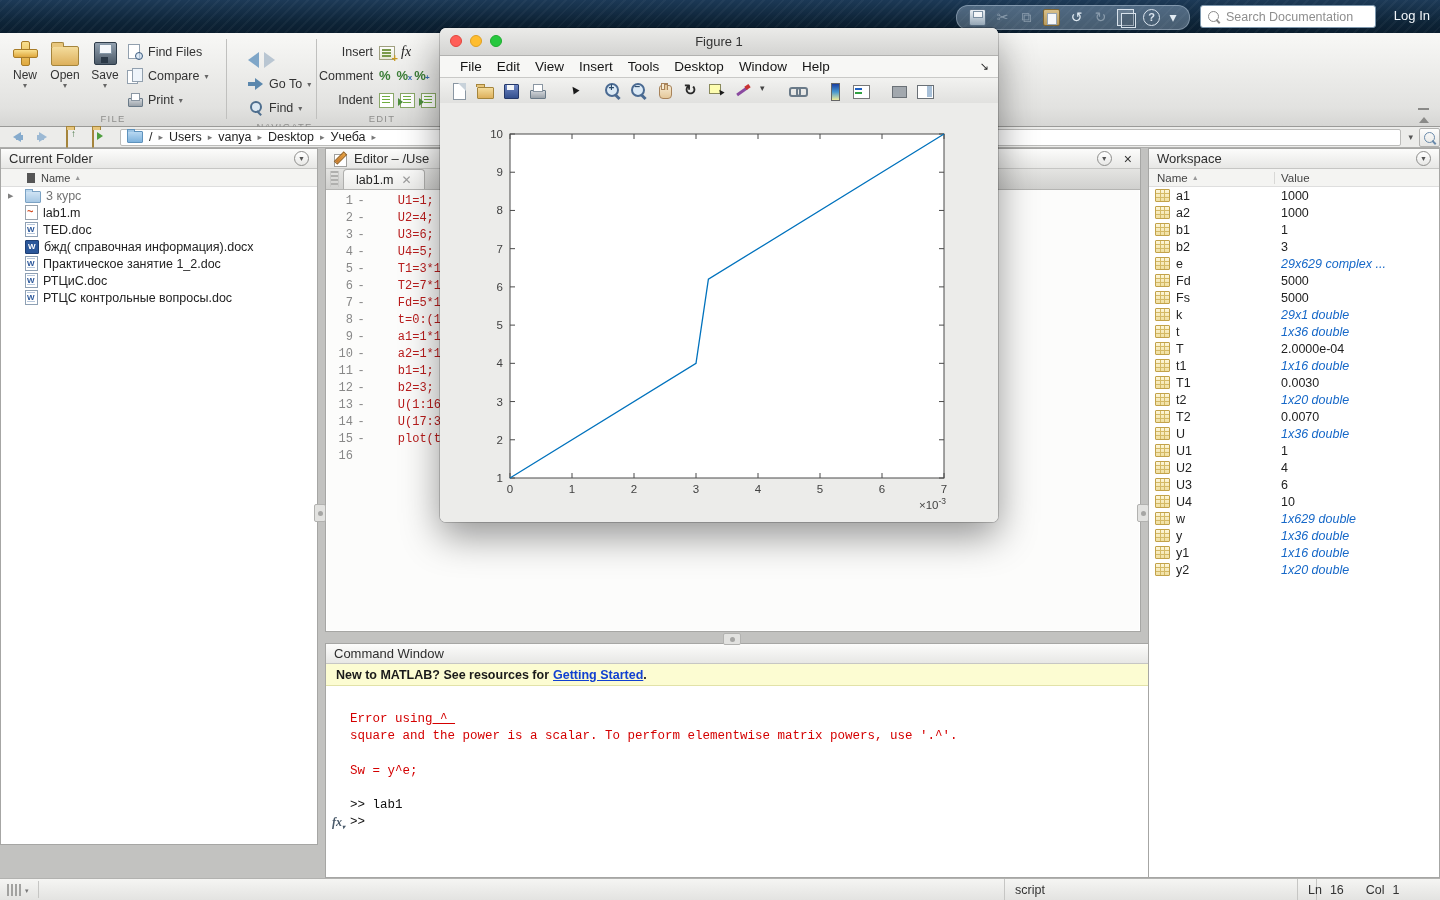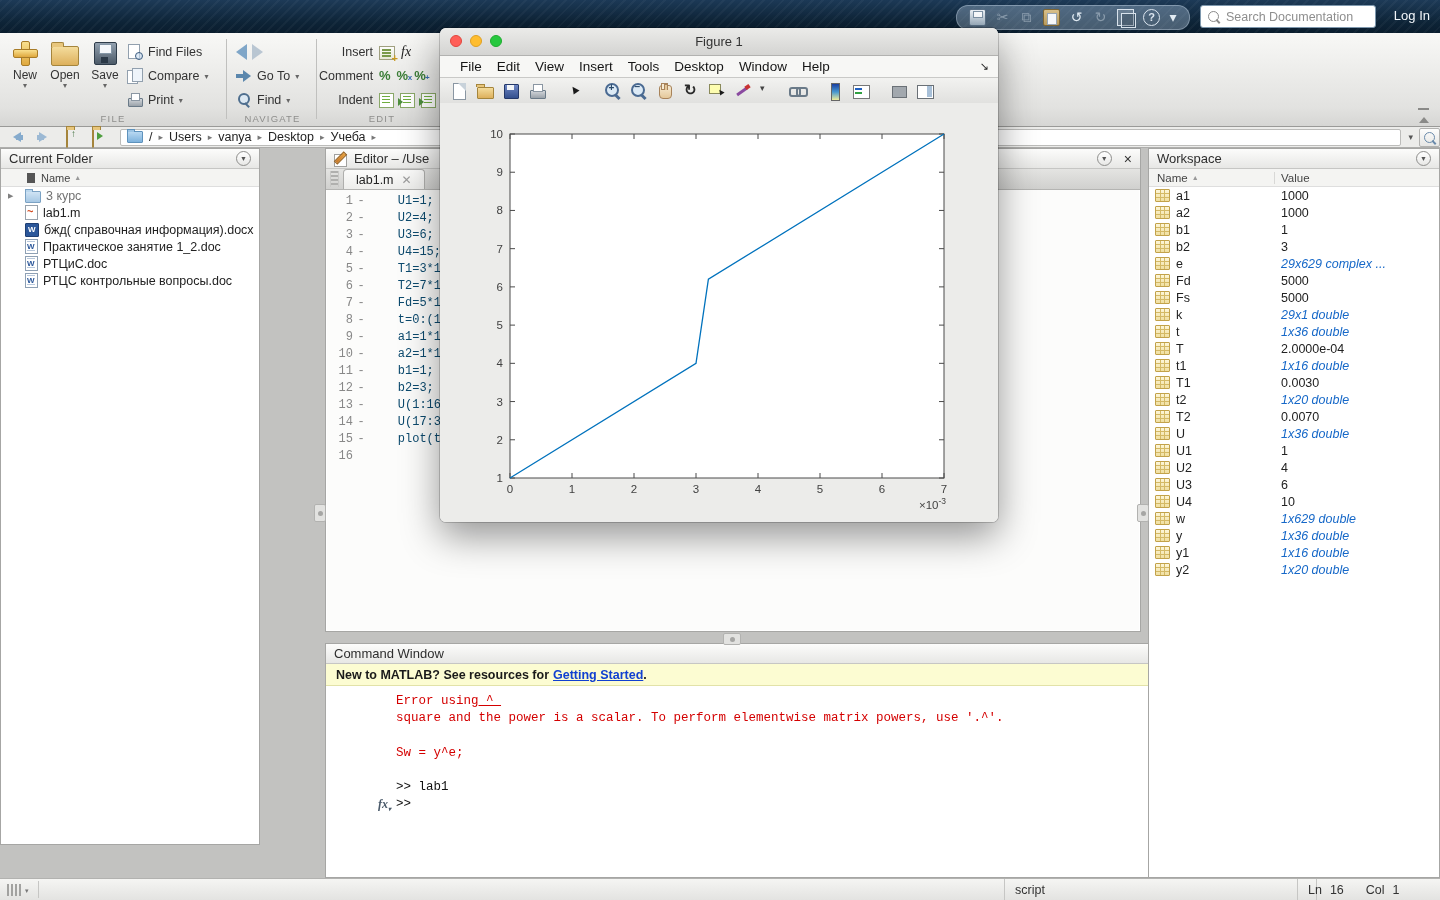--- a/index.html
+++ b/index.html
@@ -103,21 +103,21 @@
   .path-search{margin-left:6px;width:19px;height:17px;background:linear-gradient(#fdfdfc,#e6e6e4);border:1px solid #b2b2b0;border-radius:2px;display:flex;align-items:center;justify-content:center;}
   .path-search .mag{border-color:#6a8aaa;}
   .path-search .mag::after{background:#6a8aaa;}
   
   .panel{position:absolute;background:#fff;border:1px solid #a6a6a4;box-sizing:border-box;}
   .phead{height:20px;background:linear-gradient(#fcfcfb,#e7e7e5);border-bottom:1px solid #c6c6c4;display:flex;align-items:center;padding:0 8px;font-size:13px;color:#2e2e2e;box-sizing:border-box;}
   .phead .sp{flex:1;}
   .circ-menu{width:13px;height:13px;border:1px solid #8e8e8c;border-radius:50%;display:flex;align-items:center;justify-content:center;font-size:7px;color:#555;background:linear-gradient(#fff,#e8e8e6);flex:none;}
   .pclose{font-size:14px;color:#333;margin-left:12px;line-height:14px;}
   
-  .cf{left:0;top:148px;width:260px;height:697px;}
+  .cf{left:0;top:148px;width:318px;height:697px;}
   .cf-namehead{height:17px;background:#f4f4f2;border-bottom:1px solid #dedede;display:flex;align-items:center;font-size:11px;color:#444;padding-left:26px;gap:4px;}
   .doc-mini{width:8px;height:10px;background:#555;position:relative;margin-right:2px;}
   .sort-tri{font-size:7px;color:#999;}
   .file-row{height:17px;display:flex;align-items:center;gap:5px;padding-left:24px;font-size:12.5px;color:#222;position:relative;white-space:nowrap;overflow:hidden;}
   .file-row.dim .flabel{color:#737373;}
   .expander{position:absolute;left:7px;font-size:7px;color:#808080;}
   .fic{width:14px;height:13px;position:relative;flex:none;}
   .fic-folder{background:linear-gradient(#cfe3f4,#a7c8e4);border:1px solid #7ba2c4;border-radius:1px;height:10px;margin-top:2px;}
   .fic-folder::before{content:'';position:absolute;left:-1px;top:-3px;width:6px;height:2px;background:#bcd8ee;border:1px solid #7ba2c4;border-bottom:none;}
   .fic-matlab{width:11px;height:13px;background:#fff;border:1px solid #98a2ac;}
@@ -135,27 +135,27 @@
   .pencil-icon::before{content:'';position:absolute;left:0;top:2px;width:11px;height:11px;background:#fff;border:1px solid #a0a09e;}
   .pencil-icon::after{content:'';position:absolute;left:4px;top:-1px;width:3px;height:12px;background:linear-gradient(#e8a03c,#c87828);transform:rotate(45deg);border:1px solid #96601e;}
   .tabstrip2{height:21px;background:linear-gradient(#e4e4e2,#d0d0ce);border-bottom:1px solid #b4b4b2;display:flex;align-items:flex-end;padding-left:4px;box-sizing:border-box;}
   .grip-dots{width:7px;height:16px;margin:0 4px 2px 0;background:repeating-linear-gradient(#b0b0ae 0 2px,transparent 2px 4px);border-left:1px solid #c8c8c6;border-right:1px solid #c8c8c6;}
   .edtab{height:19px;background:linear-gradient(#fbfbfa,#ededeb);border:1px solid #aeaeac;border-bottom:none;border-radius:4px 4px 0 0;display:flex;align-items:center;gap:8px;padding:0 12px;font-size:12.5px;color:#222;}
   .edtab .tclose{color:#9a9a9a;font-size:12px;}
   .codearea{position:absolute;left:1px;top:41px;right:1px;bottom:1px;background:#fcfcfb;overflow:hidden;padding-top:3px;}
   .code-row{height:17px;display:flex;font-family:"Liberation Mono","DejaVu Sans Mono",monospace;font-size:12px;line-height:17px;}
   .lnum{width:26px;text-align:right;color:#888;flex:none;}
   .ldash{width:16px;text-align:center;color:#888;flex:none;}
-  .lcode{white-space:pre;color:#0c4a6e;}
+  .lcode{white-space:pre;color:#b91c1c;}
   
   .cw{left:325px;top:643px;width:905px;height:235px;}
   .banner{height:22px;background:#fcfcd2;border-bottom:1px solid #e2e2a8;display:flex;align-items:center;padding:0 10px;font-size:12.5px;font-weight:bold;color:#1a1a1a;box-sizing:border-box;position:relative;}
   .banner a{color:#1140d0;text-decoration:underline;margin-left:4px;}
   .banner .bclose{position:absolute;right:9px;top:3px;font-size:12px;font-weight:bold;color:#333;}
-  .cmdout{position:absolute;left:1px;top:42px;right:1px;bottom:1px;background:#fff;padding-top:7px;overflow:hidden;margin-left:46px;}
+  .cmdout{position:absolute;left:1px;top:42px;right:1px;bottom:1px;background:#fff;padding-top:25px;overflow:hidden;}
   .cmd-line{position:relative;height:17.2px;line-height:17.2px;padding-left:23px;font-family:"Liberation Mono","DejaVu Sans Mono",monospace;font-size:12.5px;white-space:pre;color:#111;}
   .cmd-line.err{color:#d40000;}
   .cmd-line .u{text-decoration:underline;}
   .cmd-line .b{font-weight:bold;}
   .fx-glyph{position:absolute;left:5px;top:0;font-family:"Liberation Serif",serif;font-style:italic;font-weight:bold;font-size:12px;color:#4a5a6a;}
   .fx-glyph::after{content:'▾';font-size:6px;position:relative;top:3px;color:#4a5a6a;}
   
   .ws{left:1148px;top:148px;width:292px;height:730px;}
   .ws-colhead{height:17px;background:#f4f4f2;border-bottom:1px solid #dedede;display:flex;align-items:center;font-size:11.5px;color:#444;}
   .ws-colhead .nh{padding-left:8px;width:125px;box-sizing:border-box;display:flex;align-items:center;gap:4px;}
@@ -299,21 +299,21 @@
         <div class="srow">
           <span class="ic16 print-icon"></span>
           <span>Print</span>
           <span class="scaret">▾</span>
         </div>
       </div>
       <div class="glabel">FILE</div>
     </div>
     <div class="rsep" style="left:226px;"></div>
 
-    <div class="rgroup" style="left:228px;width:89px;">
+    <div class="rgroup" style="left:240px;width:89px;margin-top:8px;">
       <div class="stack" style="left:8px;top:7px;">
         <div class="srow">
           <span class="arrow-l back-nav-icon"></span>
           <span class="arrow-r forward-nav-icon"></span>
         </div>
         <div class="srow">
           <span class="ic16 goto-icon"></span>
           <span>Go To</span>
           <span class="scaret">▾</span>
         </div>
@@ -393,20 +393,24 @@
         <div class="file-row dim">
           <span class="expander">▶</span>
           <span class="fic fic-folder"></span>
           <span class="flabel">3 курс</span>
         </div>
         <div class="file-row">
           <span class="fic fic-matlab"></span>
           <span class="flabel">lab1.m</span>
         </div>
         <div class="file-row">
+          <span class="fic fic-word"></span>
+          <span class="flabel">TED.doc</span>
+        </div>
+        <div class="file-row">
           <span class="fic fic-word-filled"></span>
           <span class="flabel"> бжд( справочная информация).docx</span>
         </div>
         <div class="file-row">
           <span class="fic fic-word"></span>
           <span class="flabel">Практическое занятие 1_2.doc</span>
         </div>
         <div class="file-row">
           <span class="fic fic-word"></span>
           <span class="flabel">РТЦиС.doc</span>
@@ -450,21 +454,21 @@
             <span class="lcode">    U2=4;</span>
           </div>
           <div class="code-row">
             <span class="lnum">3</span>
             <span class="ldash">-</span>
             <span class="lcode">    U3=6;</span>
           </div>
           <div class="code-row">
             <span class="lnum">4</span>
             <span class="ldash">-</span>
-            <span class="lcode">    U4=15;</span>
+            <span class="lcode">    U4=5;</span>
           </div>
           <div class="code-row">
             <span class="lnum">5</span>
             <span class="ldash">-</span>
             <span class="lcode">    T1=3*1</span>
           </div>
           <div class="code-row">
             <span class="lnum">6</span>
             <span class="ldash">-</span>
             <span class="lcode">    T2=7*1</span>

